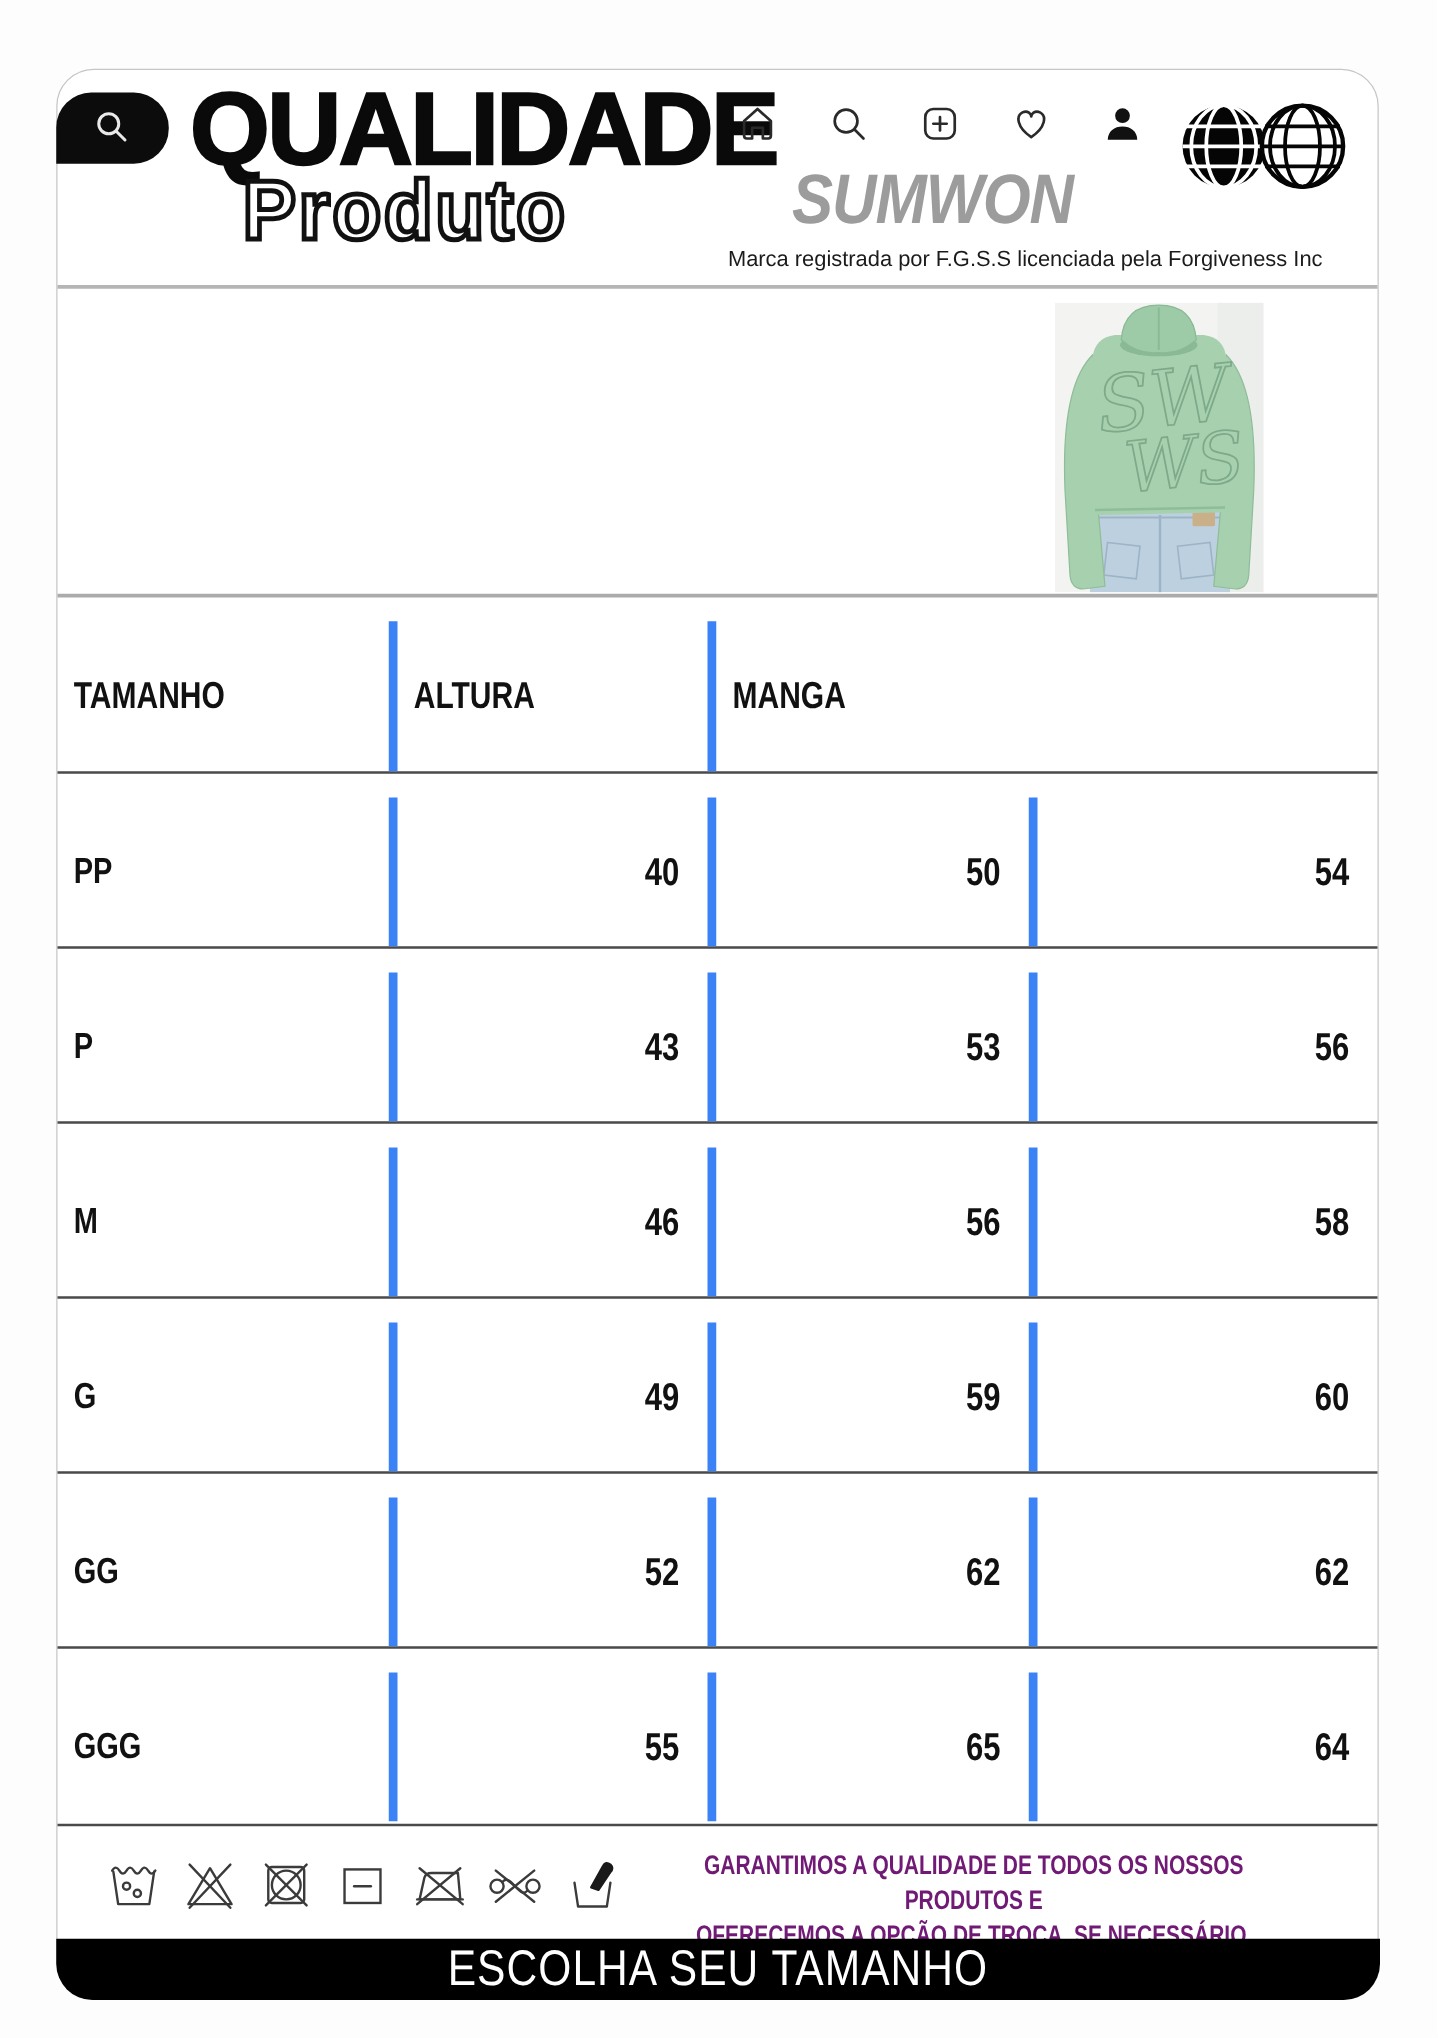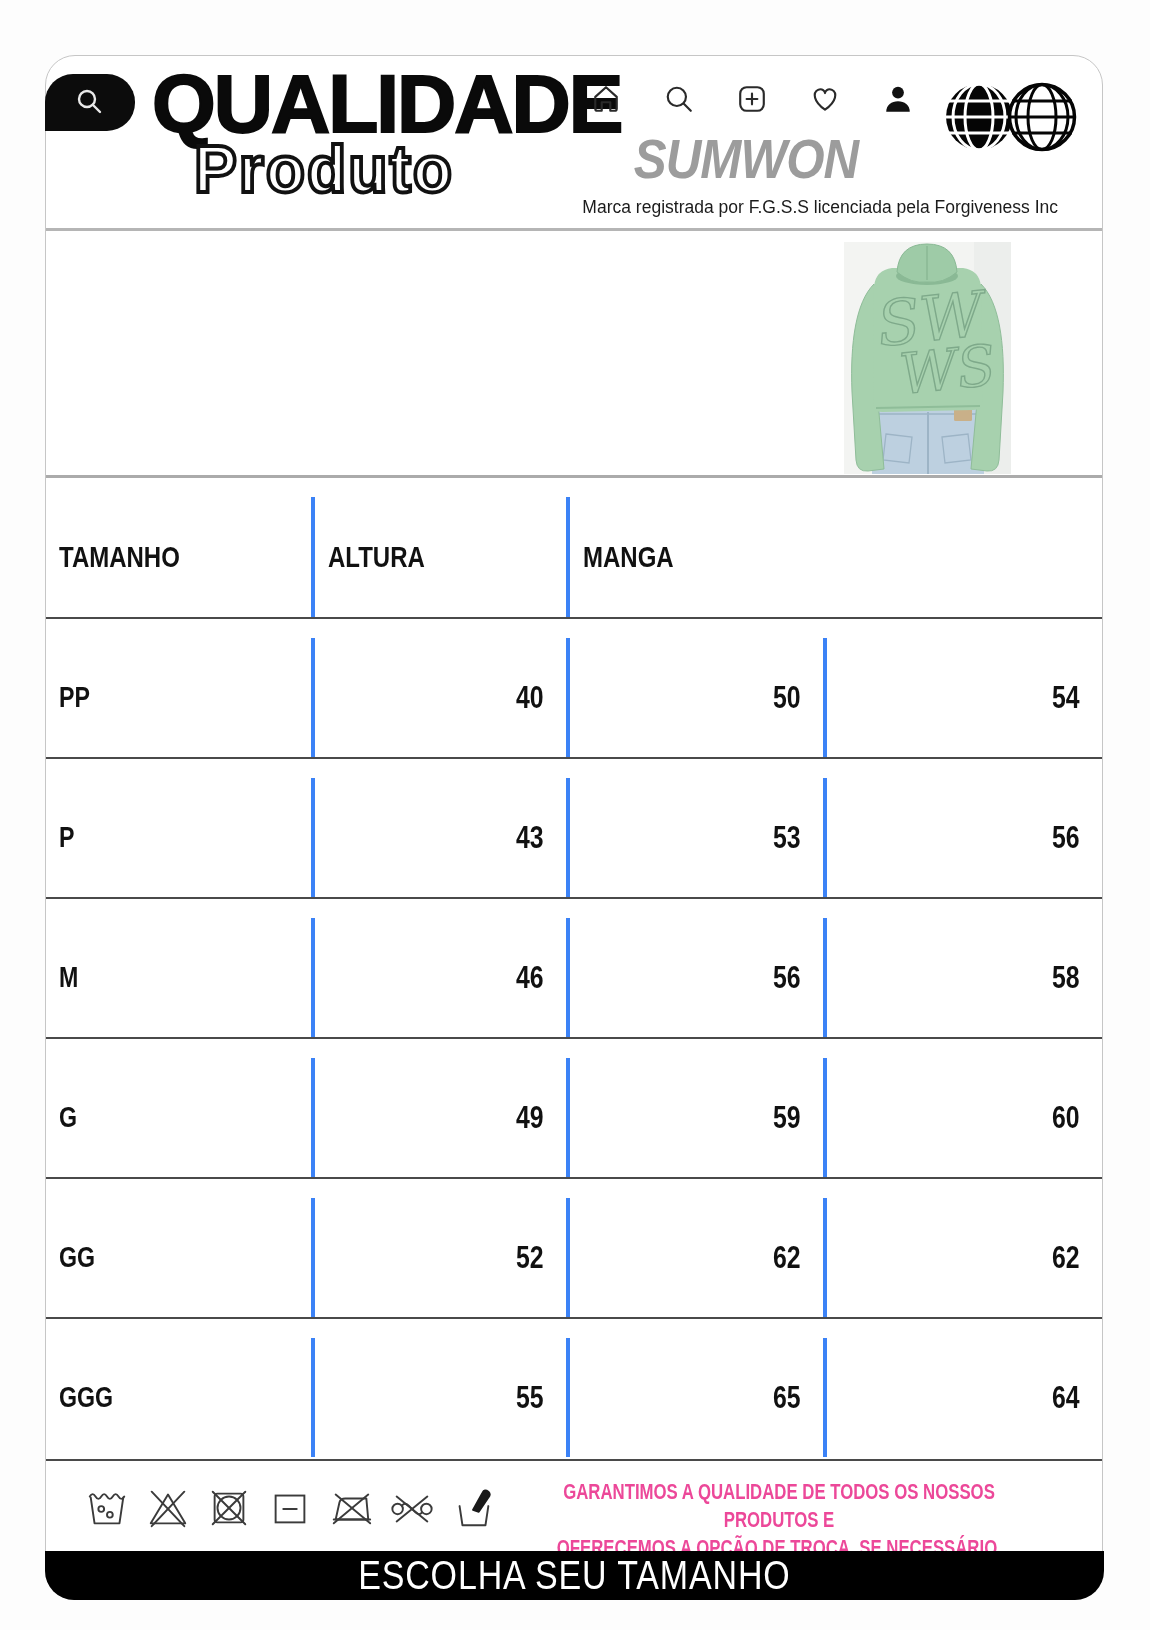--- a/index.html
+++ b/index.html
@@ -36,32 +36,32 @@
   .product-title { position:absolute; left:38px; top:240px; width:524px; text-align:center;
                    font-size:31px; line-height:48px; color:#161616; letter-spacing:.5px; }
   .product-photo { position:absolute; left:798px; top:186px; width:167px; height:232px; overflow:hidden; }
 
   
   .size-table { position:absolute; left:0; top:419px; width:100%; border-top:3px solid #ababab; }
   .trow { display:grid; grid-template-columns:265px 255px 257px 279px; height:140px; }
   .trow.head { height:139px; }
   .trow + .trow { border-top:2px solid #4a4a4a; }
   .tcell { display:flex; align-items:center; font-weight:bold; color:#111;margin-top:19px; }
-  .tcell + .tcell { border-left:4px solid #3b82f6;text-align:center; }
+  .tcell + .tcell { border-left:7px solid #3b82f6;text-align:center; }
   .tcell.lab { justify-content:flex-start; padding-left:13px; font-size:29px; }
   .tcell.val { justify-content:flex-end; padding-right:23px; font-size:31px; }
   .trow.head .tcell { font-size:30px; padding-left:13px; justify-content:flex-start; }
   .cond { display:inline-block; transform:scaleX(.8); }
   .o-l { transform-origin:0 50%; } .o-r { transform-origin:100% 50%; } .o-c { transform-origin:50% 50%; }
 
   
   .care-section { position:absolute; left:0; top:1403px; width:100%; height:94px; border-top:2px solid #4a4a4a; }
   .care-icons { position:absolute; left:38px; top:24px; display:flex; gap:15px; align-items:center; }
   .guarantee { position:absolute; left:430px; top:17px; width:606px; text-align:center;
-               font-size:21.5px; line-height:28px; font-weight:bold; color:#ec4899; }
+               font-size:21.5px; line-height:28px; font-weight:bold; color:#701a75; }
   .guarantee .cond { transform:scaleX(.78); }
   .cta-bar { position:absolute; left:-1px; bottom:-1px; width:1059px; height:49px; background:#000000;
              border-radius:0 0 29px 29px; display:flex; align-items:center; justify-content:center; cursor:pointer; }
   .cta-bar span { color:#ffffff; font-size:40px; letter-spacing:1px;
                   transform:scaleX(.85); transform-origin:50% 50%; }
 
   svg { display:block; }
 </style>
 </head>
 <body>

